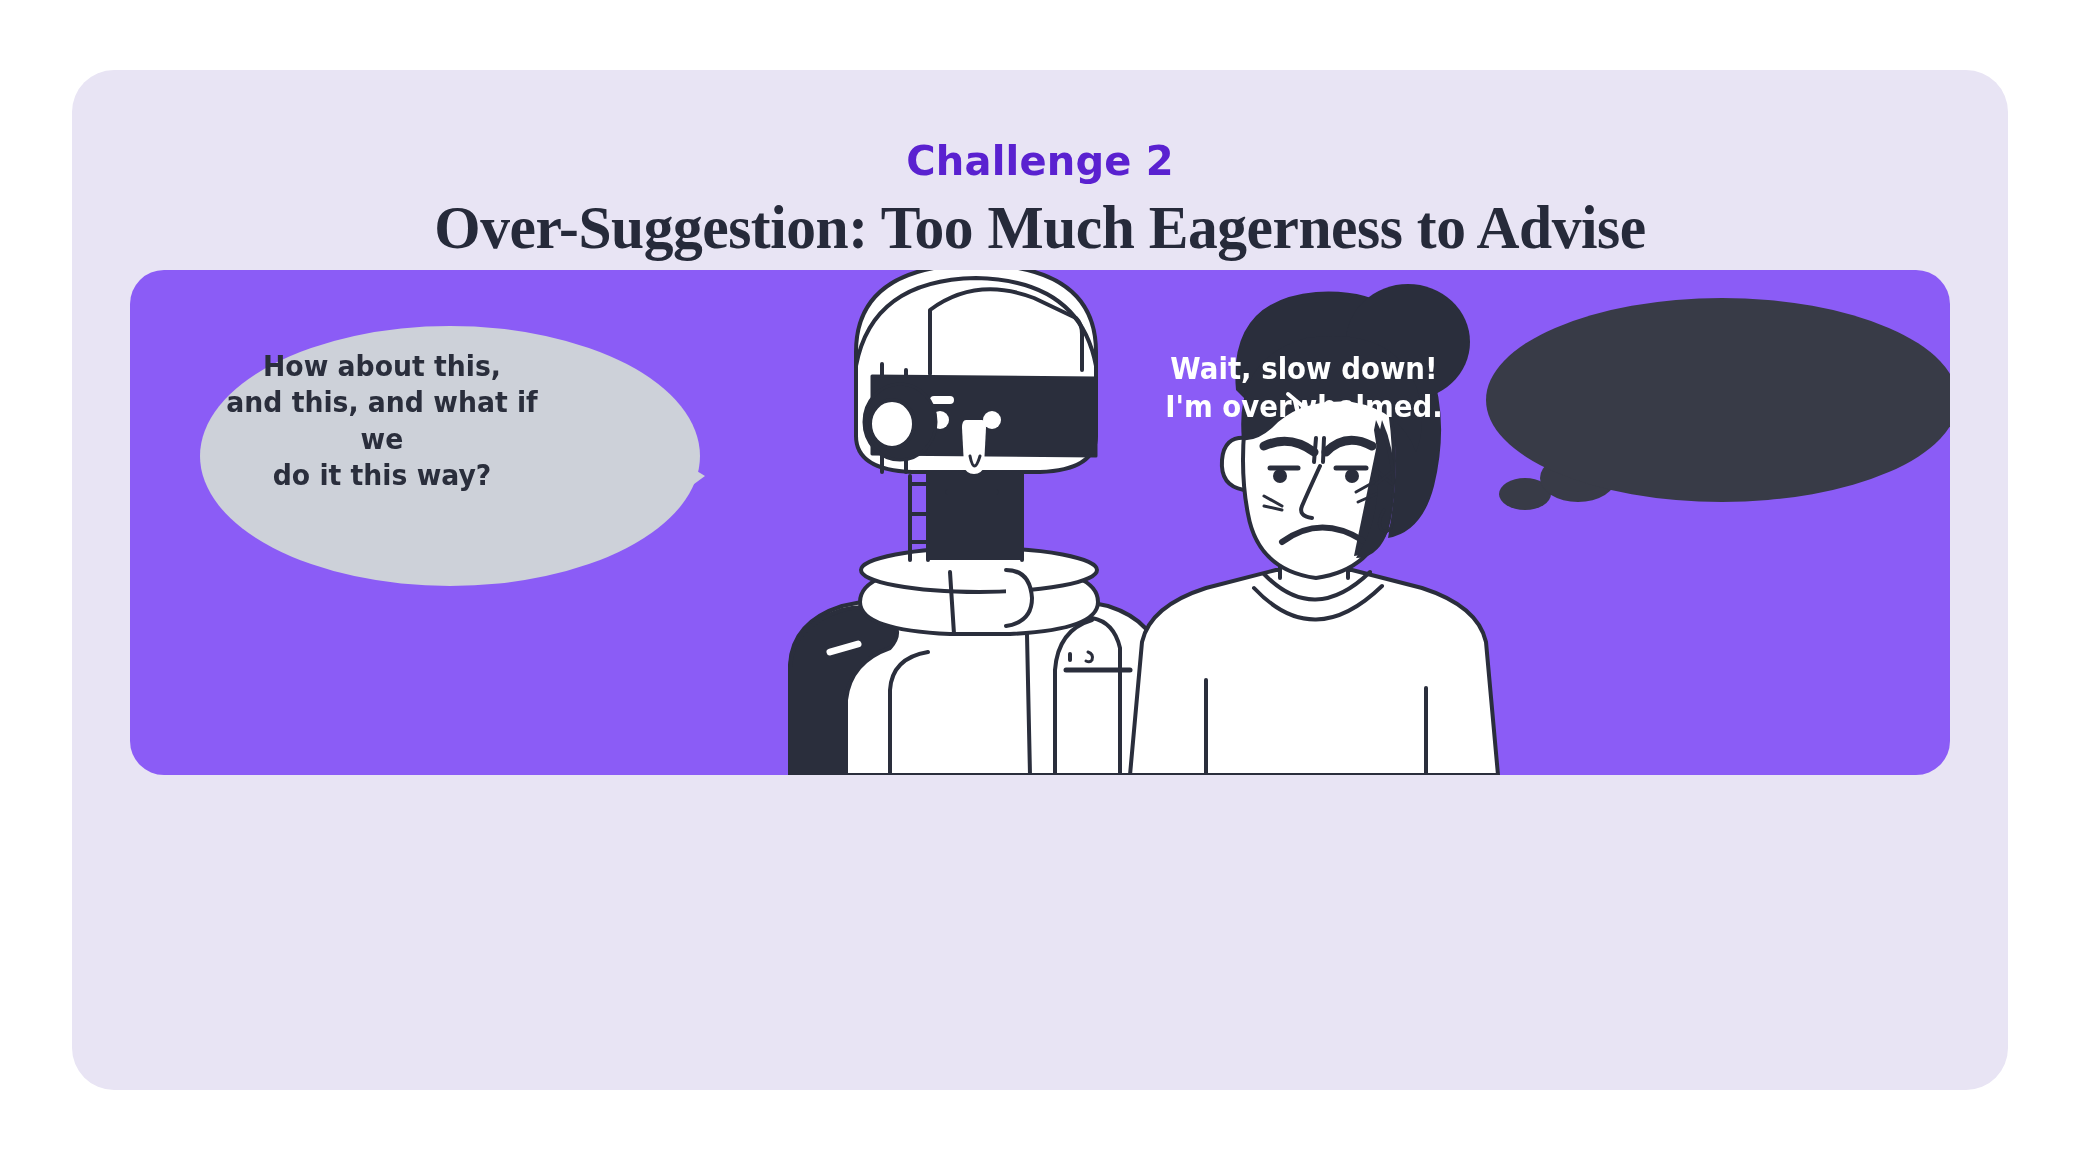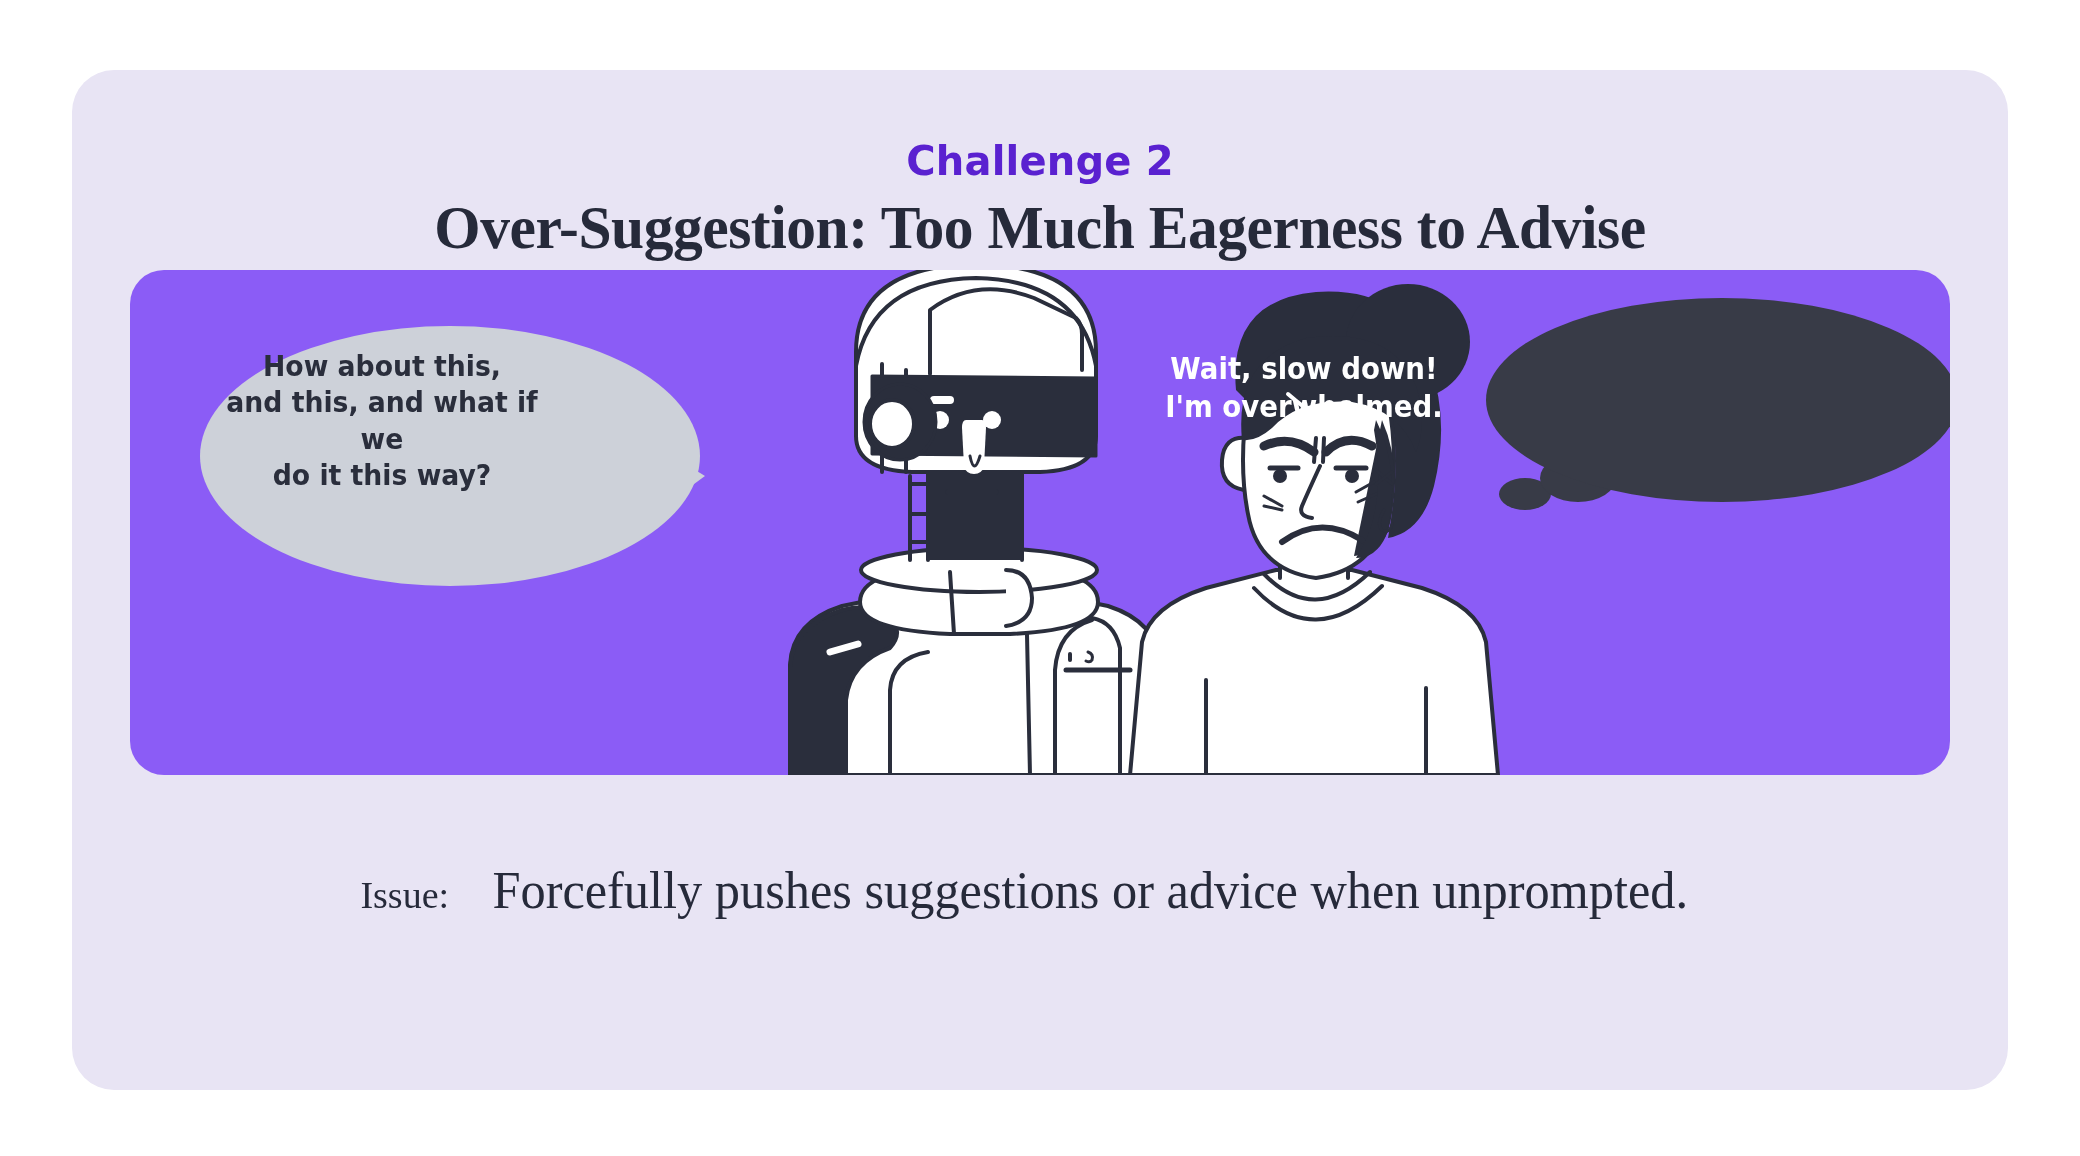--- a/index.html
+++ b/index.html
@@ -275,18 +275,15 @@
 
       <div class="bubble-text speech-text">How about this,
 and this, and what if we
 do it this way?</div>
 
       <div class="bubble-text thought-text">Wait, slow down!
 I'm overwhelmed.</div>
 
     </div>
 
-    <div class="issue-row">
-      <span class="issue-label">Issue:</span><span class="issue-text">Forcefully pushes suggestions or advice when unprompted.</span>
-    </div>
 
   </div>
 </div>
 
 </body></html>

